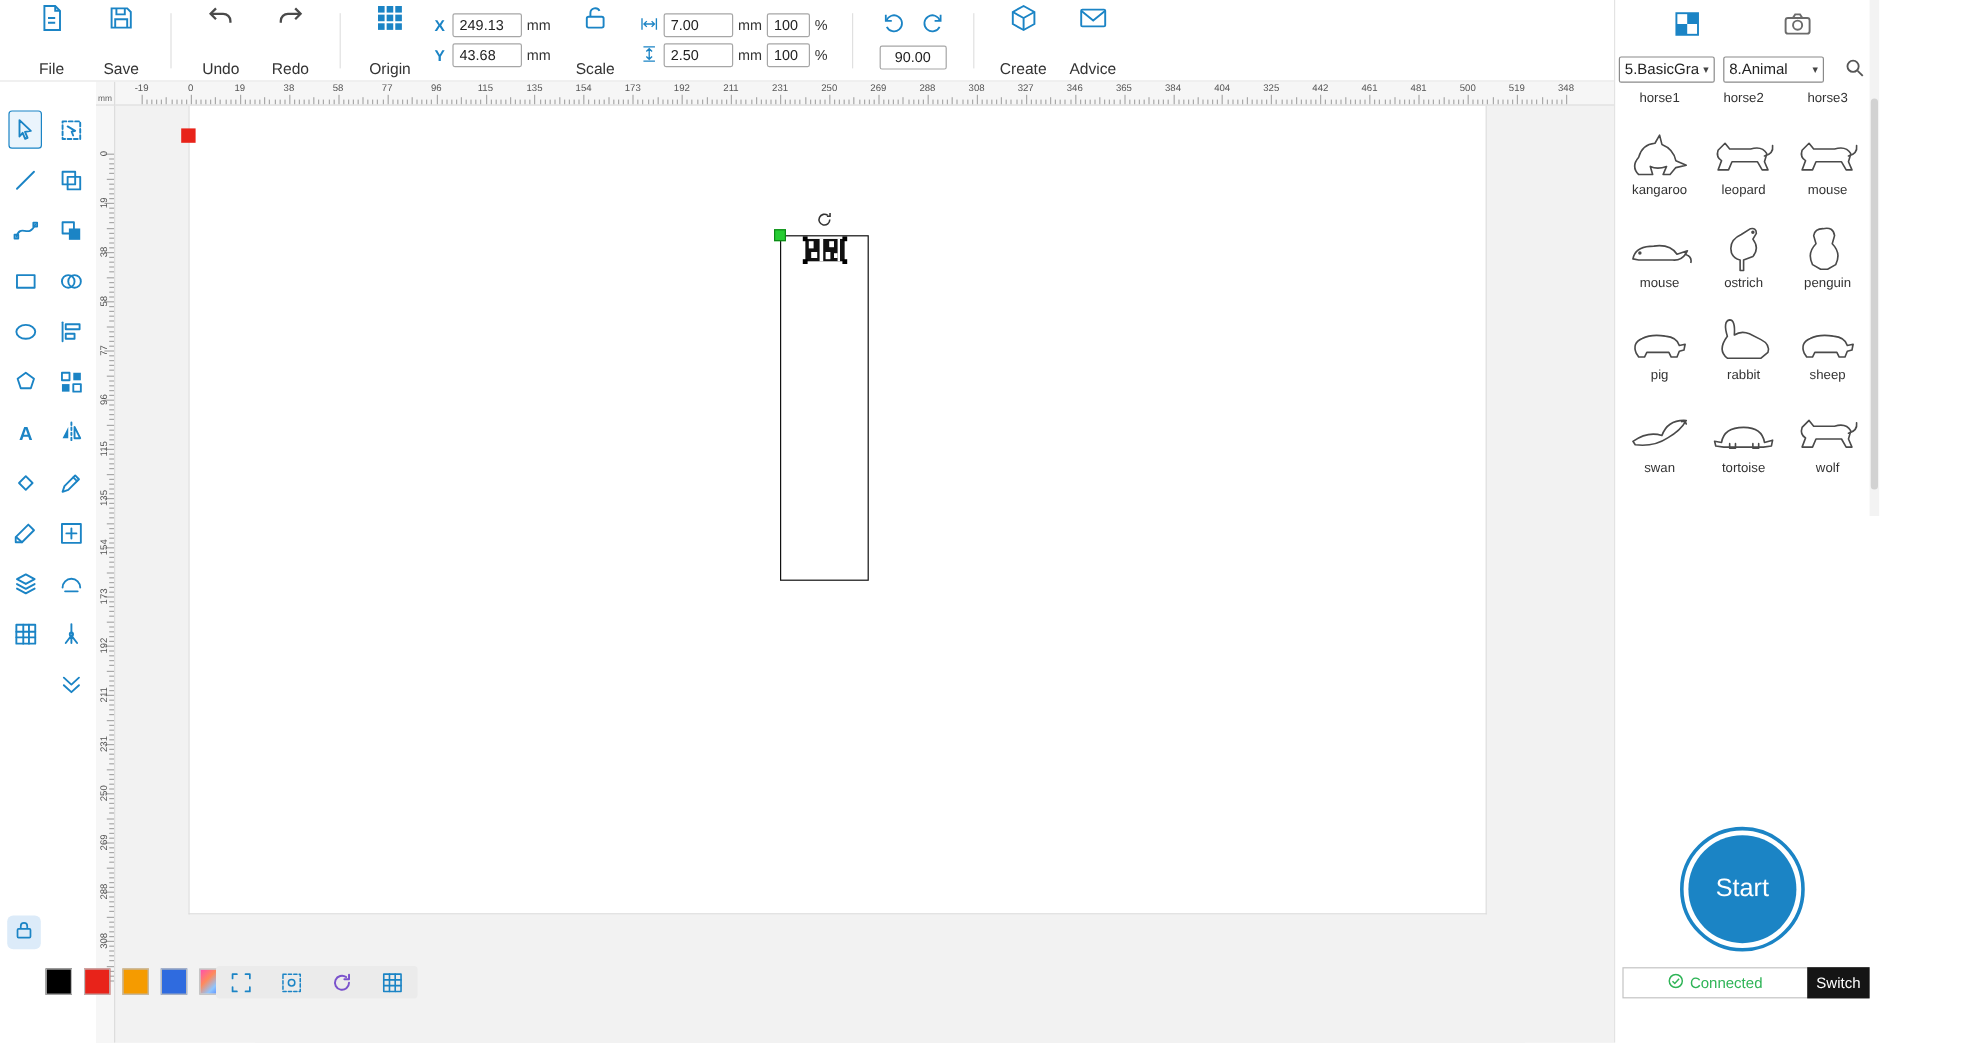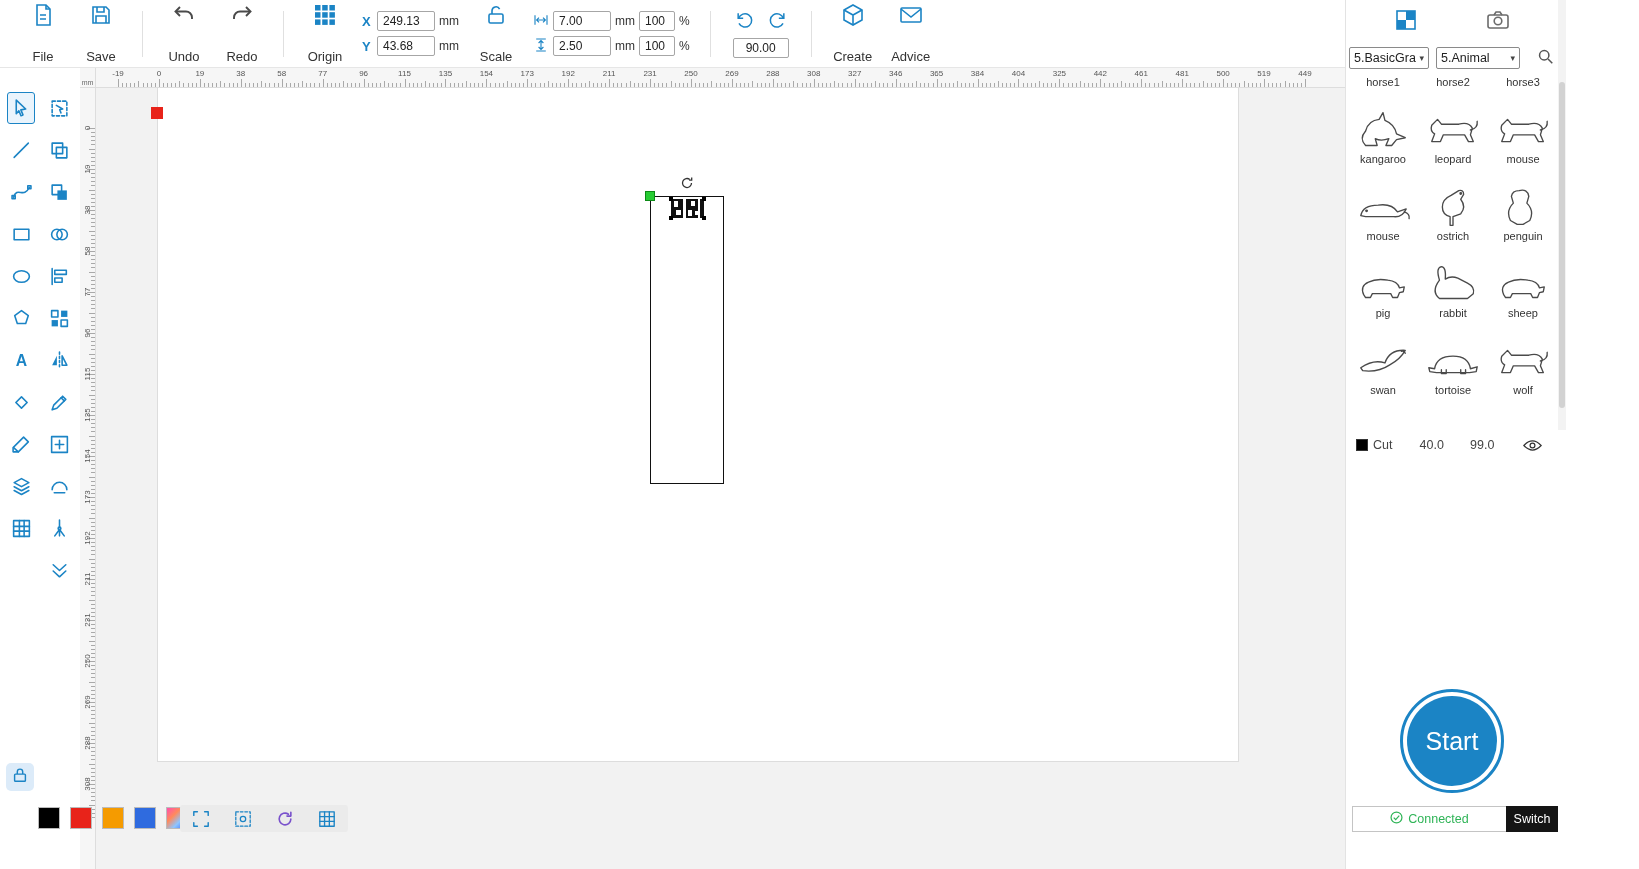--- a/index.html
+++ b/index.html
@@ -107,21 +107,21 @@
   .pt-row { display:flex; height:30px; align-items:center; font-size:12.5px; color:#444; }
   .pt-cell { flex:1; text-align:center; }
   .pt-cell.mode { display:flex; align-items:center; justify-content:flex-start; gap:5px; padding-left:4px; }
   .mode-swatch { width:12px; height:12px; display:inline-block; border:1px solid #333; }
   .pt-cell.eye svg { width:19px; height:13px; vertical-align:middle; cursor:pointer; }
 
   .start-wrap { position:absolute; left:54px; top:689px; width:104px; height:104px; border-radius:50%;
     border:3px solid #1b84c5; background:#fff; display:flex; align-items:center; justify-content:center;
     cursor:pointer; }
   .start-core { width:90px; height:90px; border-radius:50%; background:#1b84c5; color:#fff;
-    font-size:25px; display:flex; align-items:center; justify-content:center; }
+    font-size:21px; display:flex; align-items:center; justify-content:center; }
 
   .rp-status { position:absolute; left:6px; top:806px; width:206px; height:26px; border:1px solid #c4c4c4;
     background:#fff; display:flex; align-items:center; }
   .status-connected { flex:1; display:flex; align-items:center; justify-content:center; gap:5px;
     color:#2fb457; font-size:12.5px; }
   .status-connected svg { width:13px; height:13px; }
   .switch-btn { width:52px; height:26px; margin-right:-1px; background:#151515; color:#fff;
     font-size:12.5px; display:flex; align-items:center; justify-content:center; cursor:pointer; }
 </style>
 </head>
@@ -715,21 +715,21 @@
         <span class="rlab" style="left: 799.67px;">346</span>
         <span class="rlab" style="left: 840.6px;">365</span>
         <span class="rlab" style="left: 881.53px;">384</span>
         <span class="rlab" style="left: 922.46px;">404</span>
         <span class="rlab" style="left: 963.39px;">325</span>
         <span class="rlab" style="left: 1004.32px;">442</span>
         <span class="rlab" style="left: 1045.25px;">461</span>
         <span class="rlab" style="left: 1086.18px;">481</span>
         <span class="rlab" style="left: 1127.11px;">500</span>
         <span class="rlab" style="left: 1168.04px;">519</span>
-        <span class="rlab" style="left: 1208.97px;">449</span>
+        <span class="rlab" style="left: 1208.97px;">348</span>
       </div>
     <div class="ruler-left">
         <div class="tickh" style="top: 40px; width: 8px;"></div>
         <div class="tickh" style="top: 44.1px; width: 4px;"></div>
         <div class="tickh" style="top: 48.2px; width: 4px;"></div>
         <div class="tickh" style="top: 52.3px; width: 4px;"></div>
         <div class="tickh" style="top: 56.4px; width: 4px;"></div>
         <div class="tickh" style="top: 60.5px; width: 6px;"></div>
         <div class="tickh" style="top: 64.6px; width: 4px;"></div>
         <div class="tickh" style="top: 68.7px; width: 4px;"></div>
@@ -990,21 +990,21 @@
             <path d="M8 7l2-3h4l2 3"></path>
             <circle cx="12" cy="13" r="3.8"></circle>
           </svg></span>
     </div>
     <div class="rp-selects">
       <div class="rp-select cat1">
         <span>5.BasicGra</span>
         <span class="caret">▾</span>
       </div>
       <div class="rp-select cat2">
-        <span>5.Animal</span>
+        <span>8.Animal</span>
         <span class="caret">▾</span>
       </div>
       <div class="rp-search">
         <span><svg viewBox="0 0 20 20" fill="none" stroke="#555" stroke-width="1.8">
               <circle cx="8.5" cy="8.5" r="5.5"></circle>
               <path d="M13 13l5 5"></path>
             </svg></span>
       </div>
     </div>
     <div class="shape-grid">
@@ -1098,34 +1098,20 @@
               </svg></div>
             <div class="shape-label">wolf</div>
           </div>
         </div>
     </div>
     <div class="rp-scrollbar">
       <div class="rp-scroll-thumb"></div>
     </div>
 
     <div class="process-table">
-      <div>
-          <div class="pt-row">
-            <div class="pt-cell mode">
-              <span class="mode-swatch" style="background:#000000"></span>
-              <span>Cut</span>
-            </div>
-            <div class="pt-cell">40.0</div>
-            <div class="pt-cell">99.0</div>
-            <div class="pt-cell eye"><span><svg viewBox="0 0 22 14" fill="none" stroke="#333" stroke-width="1.4">
-                  <path d="M1 7Q11 -3.5 21 7 11 17.5 1 7z"></path>
-                  <circle cx="11" cy="7" r="2.8"></circle>
-                </svg></span></div>
-          </div>
-        </div>
     </div>
 
     <div class="start-wrap">
       <div class="start-core">Start</div>
     </div>
 
     <div class="rp-status">
       <div class="status-connected">
         <span><svg viewBox="0 0 16 16" fill="none" stroke="#2fb457" stroke-width="1.5">
               <circle cx="8" cy="8" r="6.7"></circle>

